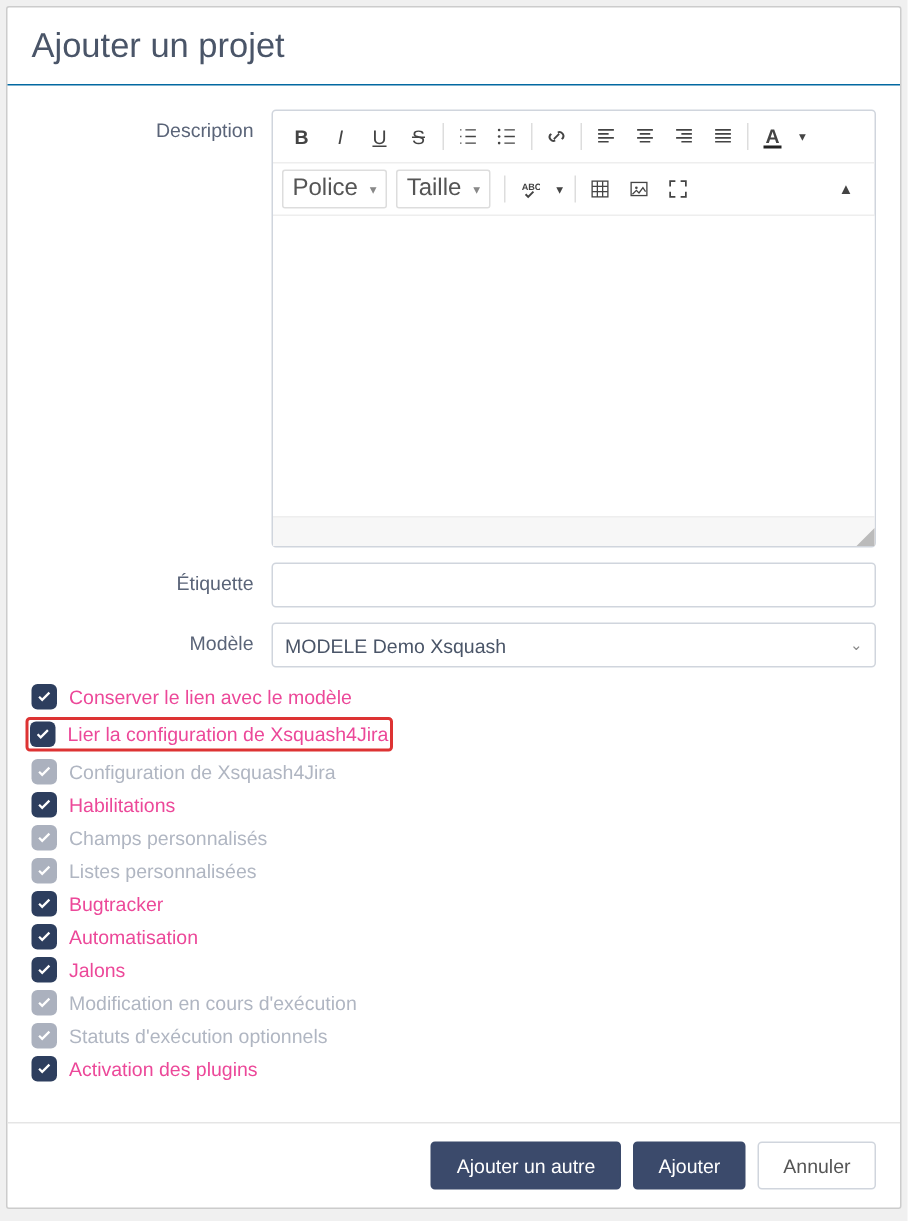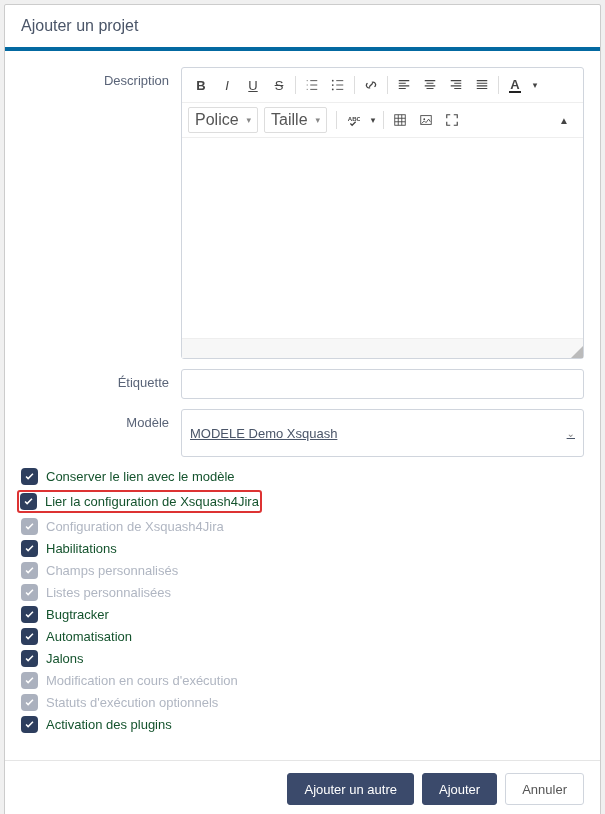--- a/index.html
+++ b/index.html
@@ -11,23 +11,23 @@
   font-size: 13px;
 }
 .dialog {
   width: 597px;
   background: #fff;
   border: 1px solid #ccc;
   border-radius: 2px;
 }
 .dialog-header {
   padding: 12px 16px;
-  font-size: 16px;
+  font-size: 23px;
   color: #4a5568;
-  border-bottom: 4px solid #0369a1;
+  border-bottom: 1px solid #0369a1;
 }
 .dialog-body {
   padding: 16px;
 }
 .form-row {
   display: flex;
   margin-bottom: 10px;
   align-items: flex-start;
 }
 .form-label {
@@ -44,31 +44,30 @@
 .text-input {
   width: 100%;
   height: 30px;
   border: 1px solid #d0d5dd;
   border-radius: 3px;
   padding: 0 8px;
   font-size: 13px;
 }
 .select-input {
   width: 100%;
-  height: 48px;
+  height: 30px;
   border: 1px solid #d0d5dd;
   border-radius: 3px;
   padding: 0 8px;
   font-size: 13px;
   display: flex;
   align-items: center;
   justify-content: space-between;
   background: #fff;
   cursor: pointer;
-  text-decoration: underline;
 }
 .select-chevron { color: #888; font-size: 10px; }
 
 .editor {
   border: 1px solid #d0d5dd;
   border-radius: 3px;
 }
 .toolbar-row {
   display: flex;
   align-items: center;
@@ -148,21 +147,21 @@
   height: 17px;
   border-radius: 4px;
   display: inline-flex;
   align-items: center;
   justify-content: center;
   flex-shrink: 0;
 }
 .checkbox.checked { background: #2d3e5e; }
 .checkbox.disabled-checked { background: #68728a; opacity: 0.55; }
 .checkbox svg { width: 11px; height: 11px; }
-.check-label { color: #14532d; }
+.check-label { color: #ec4899; }
 .check-label.disabled { color: #b0b6c2; }
 .highlight-row {
   border: 2px solid #d33;
   border-radius: 3px;
   padding: 1px 1px;
   margin: 1px -4px;
   display: inline-flex;
   align-items: center;
   gap: 8px;
 }

